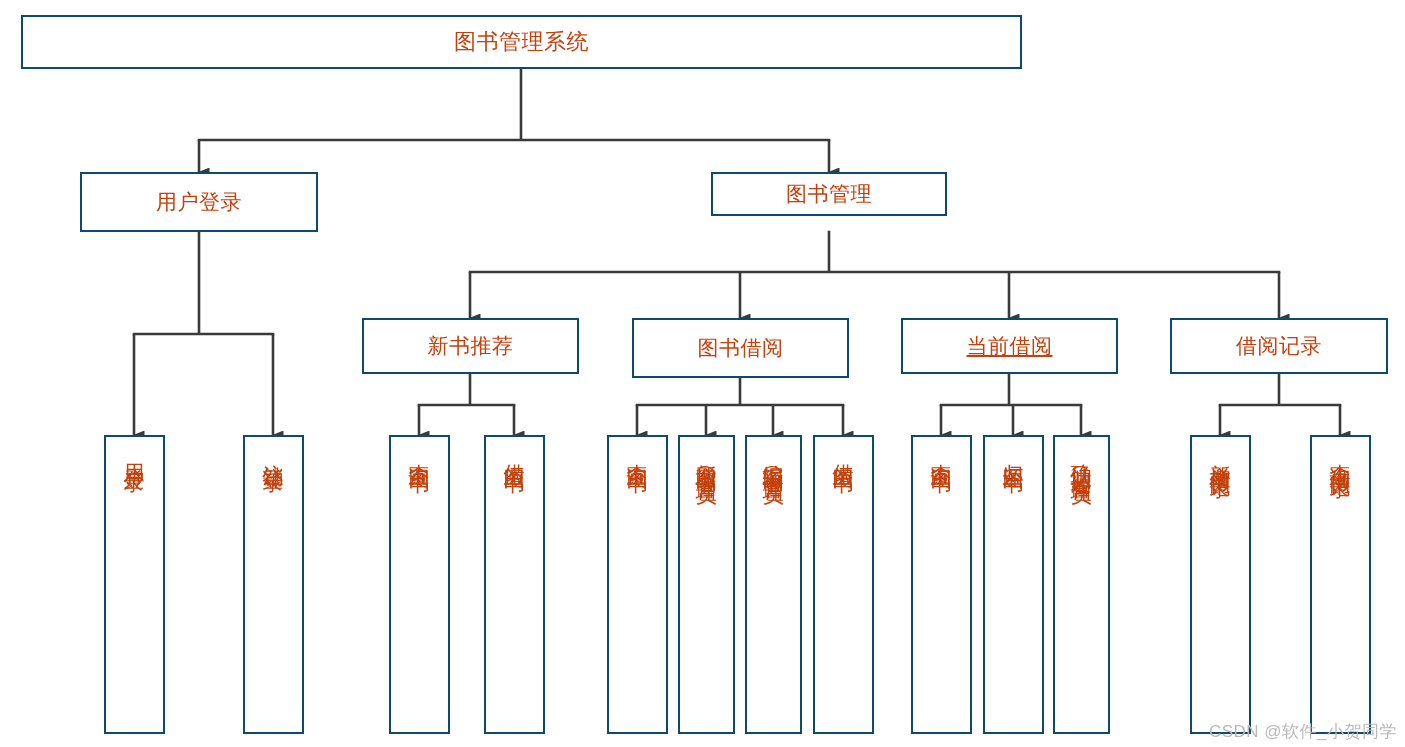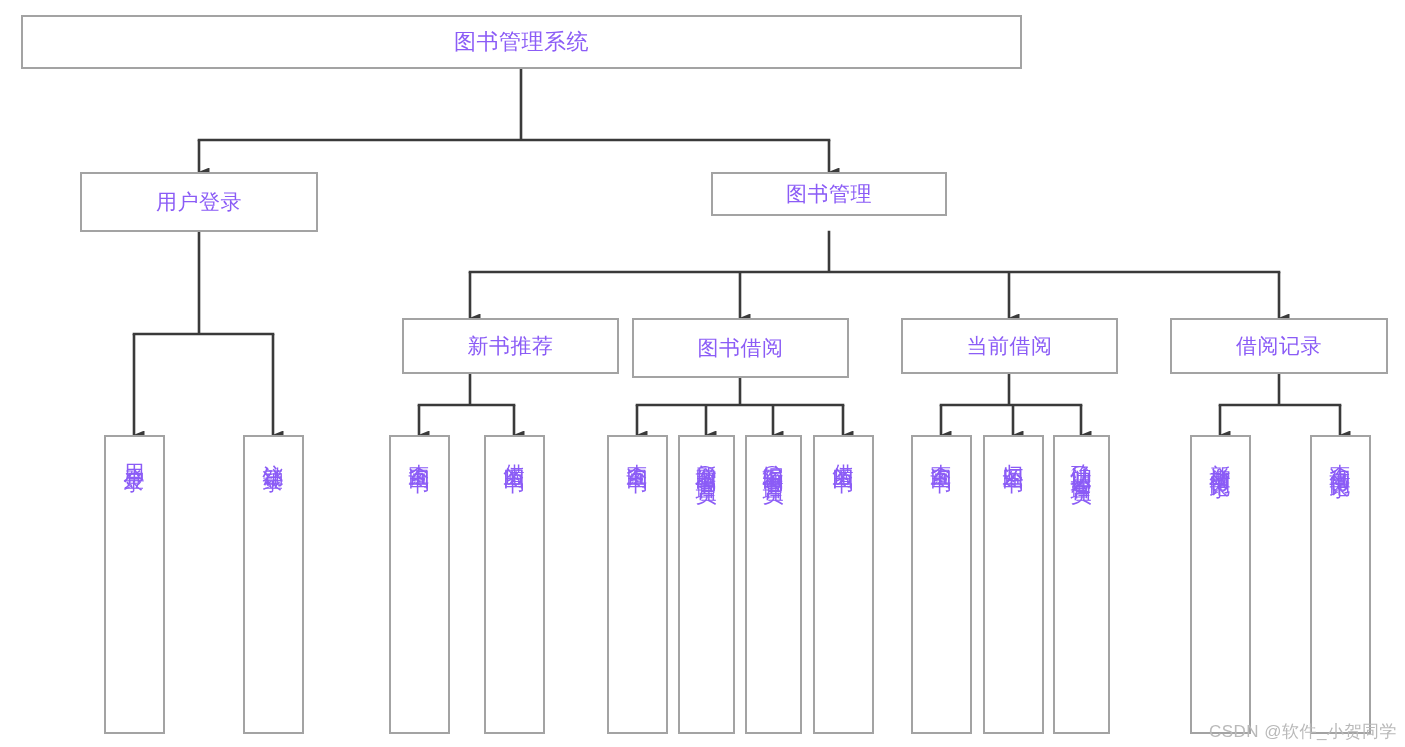--- a/index.html
+++ b/index.html
@@ -21,26 +21,26 @@
     position: absolute;
     left: 0;
     top: 0;
     width: 1405px;
     height: 747px;
     pointer-events: none;
   }
   .node {
     position: absolute;
     box-sizing: border-box;
-    border: 2px solid #a3a3a3;
+    border: 2px solid #0c4a6e;
     background: #ffffff;
     display: flex;
     align-items: center;
     justify-content: center;
-    color: #8b5cf6;
+    color: #c2410c;
     z-index: 2;
   }
   .node-label {
     display: block;
     line-height: 1.18;
     letter-spacing: 0.5px;
     white-space: nowrap;
   }
   .node.h .node-label {
     font-size: 21px;
@@ -118,27 +118,27 @@
   <div id="nodes-layer">
       <div class="node h root" style="left: 21px; top: 15px; width: 1001px; height: 54px;">
         <span class="node-label">图书管理系统</span>
       </div>
       <div class="node h" style="left: 80px; top: 172px; width: 238px; height: 60px;">
         <span class="node-label">用户登录</span>
       </div>
       <div class="node h" style="left: 711px; top: 172px; width: 236px; height: 44px;">
         <span class="node-label">图书管理</span>
       </div>
-      <div class="node h" style="left: 362px; top: 318px; width: 217px; height: 56px; margin-left: 40px;">
+      <div class="node h" style="left: 362px; top: 318px; width: 217px; height: 56px;">
         <span class="node-label">新书推荐</span>
       </div>
       <div class="node h" style="left: 632px; top: 318px; width: 217px; height: 60px;">
         <span class="node-label">图书借阅</span>
       </div>
-      <div class="node h" style="left: 901px; top: 318px; width: 217px; height: 56px;">
+      <div class="node h" style="left: 901px; top: 318px; width: 217px; height: 56px; text-decoration: underline;">
         <span class="node-label">当前借阅</span>
       </div>
       <div class="node h" style="left: 1170px; top: 318px; width: 218px; height: 56px;">
         <span class="node-label">借阅记录</span>
       </div>
       <div class="node v" style="left: 104px; top: 435px; width: 61px; height: 299px;">
         <span class="node-label">用户登录</span>
       </div>
       <div class="node v" style="left: 243px; top: 435px; width: 61px; height: 299px;">
         <span class="node-label">注销登录</span>

